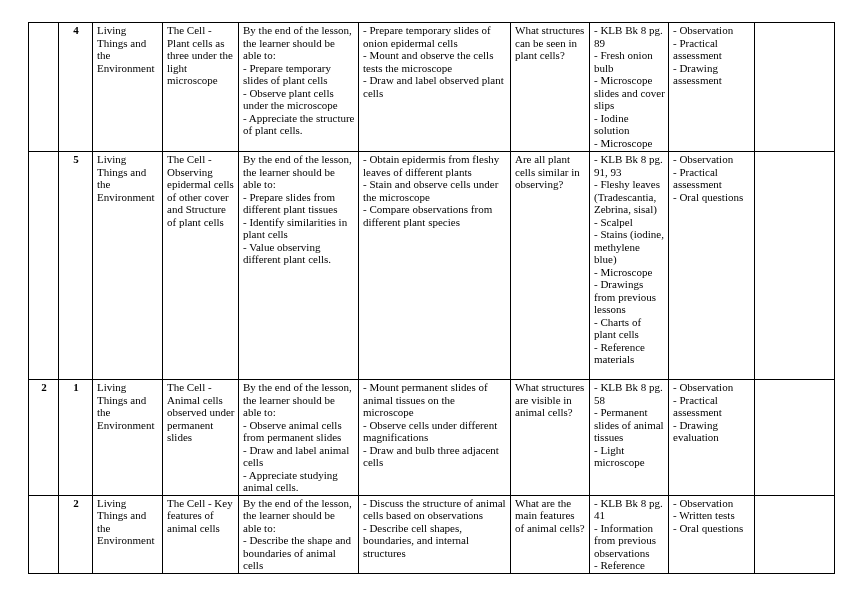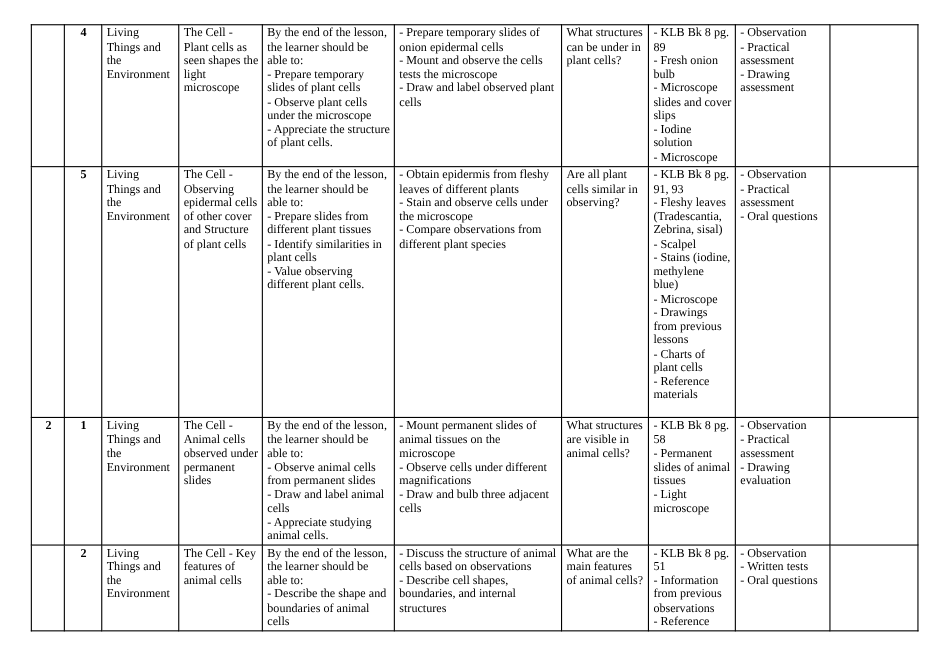--- a/index.html
+++ b/index.html
@@ -60,29 +60,29 @@
       <col style="width:79px">
       <col style="width:79px">
       <col style="width:86px">
       <col style="width:80px">
     </colgroup>
     <tbody>
       <tr class="r1">
         <td class="num"></td>
         <td class="num">4</td>
         <td>Living Things and the Environment</td>
-        <td>The Cell - Plant cells as seen shapes the light microscope</td>
+        <td>The Cell - Plant cells as three under the light microscope</td>
         <td>By the end of the lesson, the learner should be able to:
 - Prepare temporary slides of plant cells
 - Observe plant cells under the microscope
 - Appreciate the structure of plant cells.</td>
         <td>- Prepare temporary slides of onion epidermal cells
 - Mount and observe the cells tests the microscope
 - Draw and label observed plant cells</td>
-        <td>What structures can be under in plant cells?</td>
+        <td>What structures can be seen in plant cells?</td>
         <td>- KLB Bk 8 pg. 89
 - Fresh onion bulb
 - Microscope slides and cover slips
 - Iodine solution
 - Microscope</td>
         <td>- Observation
 - Practical assessment
 - Drawing assessment</td>
         <td></td>
       </tr>
@@ -136,21 +136,21 @@
       <tr class="r4">
         <td class="num"></td>
         <td class="num">2</td>
         <td>Living Things and the Environment</td>
         <td>The Cell - Key features of animal cells</td>
         <td>By the end of the lesson, the learner should be able to:
 - Describe the shape and boundaries of animal cells</td>
         <td>- Discuss the structure of animal cells based on observations
 - Describe cell shapes, boundaries, and internal structures</td>
         <td>What are the main features of animal cells?</td>
-        <td>- KLB Bk 8 pg. 51
+        <td>- KLB Bk 8 pg. 41
 - Information from previous observations
 - Reference</td>
         <td>- Observation
 - Written tests
 - Oral questions</td>
         <td></td>
       </tr>
     </tbody>
   </table>
 </div>

